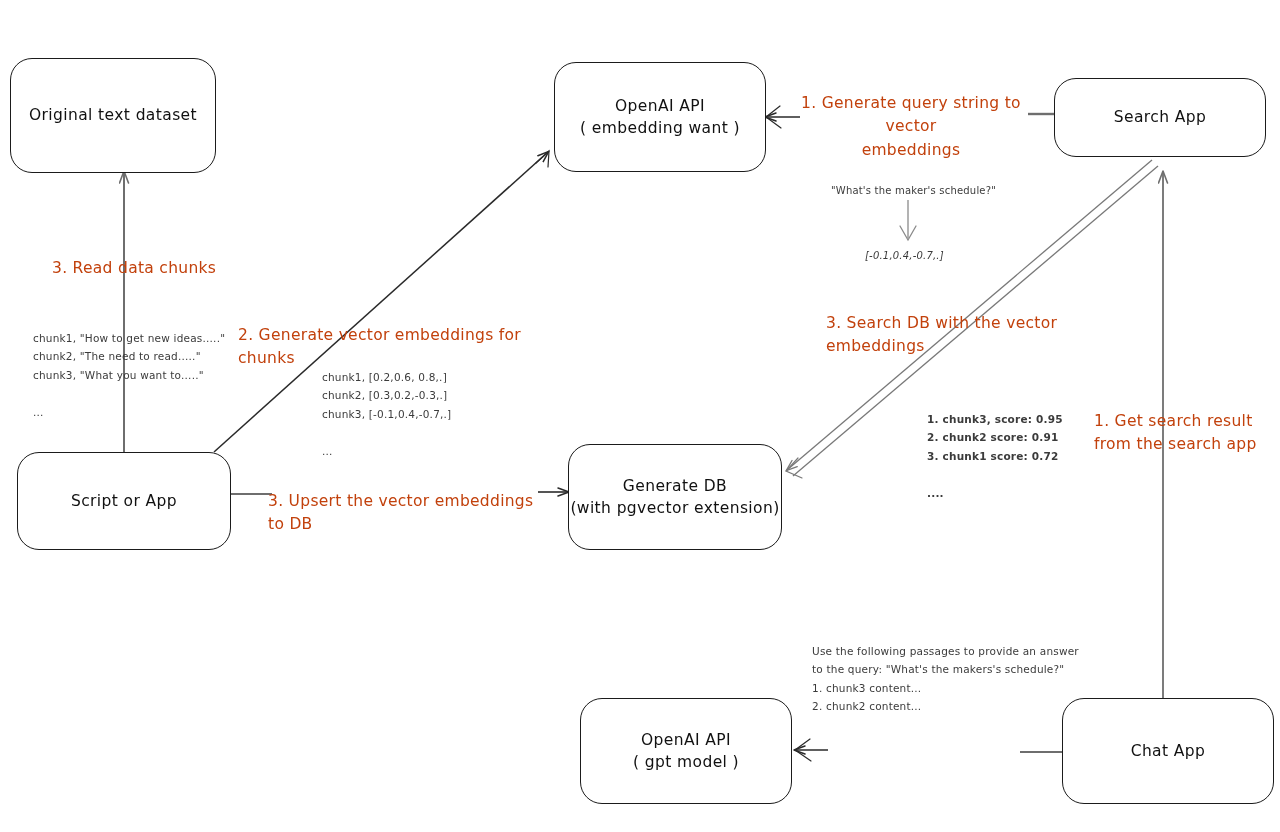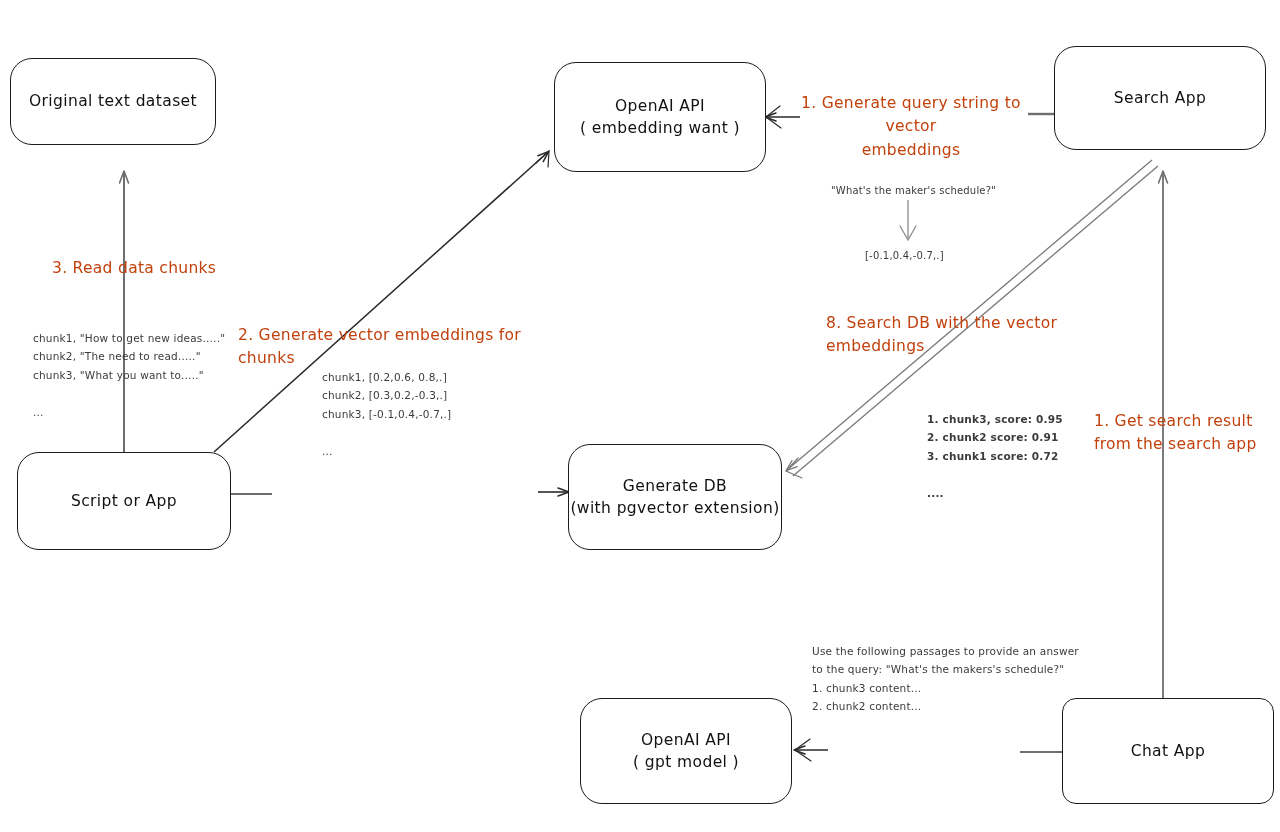--- a/index.html
+++ b/index.html
@@ -110,60 +110,61 @@
       <path d="M1163,700 L1163,172" fill="none" stroke="#6e6e6e" stroke-width="1.8" marker-end="url(#arrowGray)"></path>
     </g>
 
     <g>
       <path d="M1062,752 L1020,752" fill="none" stroke="#6e6e6e" stroke-width="2.2"></path>
       <path d="M828,750 L795,750" fill="none" stroke="#2a2a2a" stroke-width="1.6" marker-end="url(#arrowDark)"></path>
       <path d="M810,739 L795,750 L811,761" fill="none" stroke="#2a2a2a" stroke-width="1.2" stroke-linecap="round"></path>
     </g>
   </svg>
 
-  <div class="node" style="left:10px; top:58px; width:206px; height:87px;">
+  <div class="node" style="left:10px; top:58px; width:206px; height:115px;">
     <span>Original text dataset</span>
   </div>
 
   <div class="node" style="left:17px; top:452px; width:214px; height:98px;">
     <span>Script or App</span>
   </div>
 
   <div class="node" style="left:554px; top:62px; width:212px; height:110px;">
     <span>OpenAI API</span>
     <span class="line2">( embedding want )</span>
   </div>
 
   <div class="node" style="left:568px; top:444px; width:214px; height:106px;">
     <span>Generate DB</span>
     <span class="line2">(with pgvector extension)</span>
   </div>
 
-  <div class="node" style="left:1054px; top:46px; width:212px; height:104px;">
+  <div class="node" style="left:1054px; top:78px; width:212px; height:79px;">
     <span>Search App</span>
   </div>
 
   <div class="node" style="left:580px; top:698px; width:212px; height:106px;">
     <span>OpenAI API</span>
     <span class="line2">( gpt model )</span>
   </div>
 
-  <div class="node" style="left:1062px; top:698px; width:212px; height:106px;border-radius:14px;">
+  <div class="node" style="left:1062px; top:698px; width:212px; height:106px;">
     <span>Chat App</span>
   </div>
 
   <div class="edge-label left" style="left:52px; top:257px; width:230px;">3. Read data chunks</div>
 
   <div class="edge-label left" style="left:238px; top:286px; width:330px;margin-top:38px;">2. Generate vector embeddings for chunks</div>
 
+  <div class="edge-label left" style="left:268px; top:490px; width:280px;">3. Upsert the vector embeddings  to DB</div>
 
   <div class="edge-label" style="left:792px; top:92px; width:238px;">1. Generate query string to vector
 embeddings</div>
 
-  <div class="edge-label left" style="left:826px; top:312px; width:310px;">8. Search DB with the vector embeddings</div>
+  <div class="edge-label left" style="left:826px; top:312px; width:310px;">3. Search DB with the vector embeddings</div>
 
   <div class="edge-label left" style="left:1094px; top:410px; width:200px;">1. Get search result
 from the search app</div>
 
 
   <div class="note" style="left:33px; top:329px; width:250px;">chunk1, "How to get new ideas....."
 chunk2, "The need to read....."
 chunk3, "What you want to....."
 
 ...</div>
@@ -174,21 +175,21 @@
 
 ...</div>
 
   <div class="note small" style="left:831px; top:182px; width:220px;">"What's the maker's schedule?"</div>
 
   <svg style="position:absolute; left:895px; top:196px; width:40px; height:52px;" viewBox="0 0 40 52">
     <path d="M13,4 L13,42" fill="none" stroke="#8a8a8a" stroke-width="1.3"></path>
     <path d="M5,30 L13,44 L21,30" fill="none" stroke="#8a8a8a" stroke-width="1.3" stroke-linecap="round"></path>
   </svg>
 
-  <div class="note small" style="left:865px; top:247px; width:160px;">[-0.1,0.4,-0.7,.]</div>
+  <div class="note small" style="left:865px; top:247px; width:160px;font-style:italic;">[-0.1,0.4,-0.7,.]</div>
 
   <div class="note" style="left:927px; top:410px; width:200px;font-weight:bold;">1. chunk3, score: 0.95
 2. chunk2 score: 0.91
 3. chunk1 score: 0.72
 
 ....</div>
 
   <div class="note" style="left:812px; top:642px; width:300px;">Use the following passages to provide an answer
 to the query: "What's the makers's schedule?"
 1. chunk3 content...

